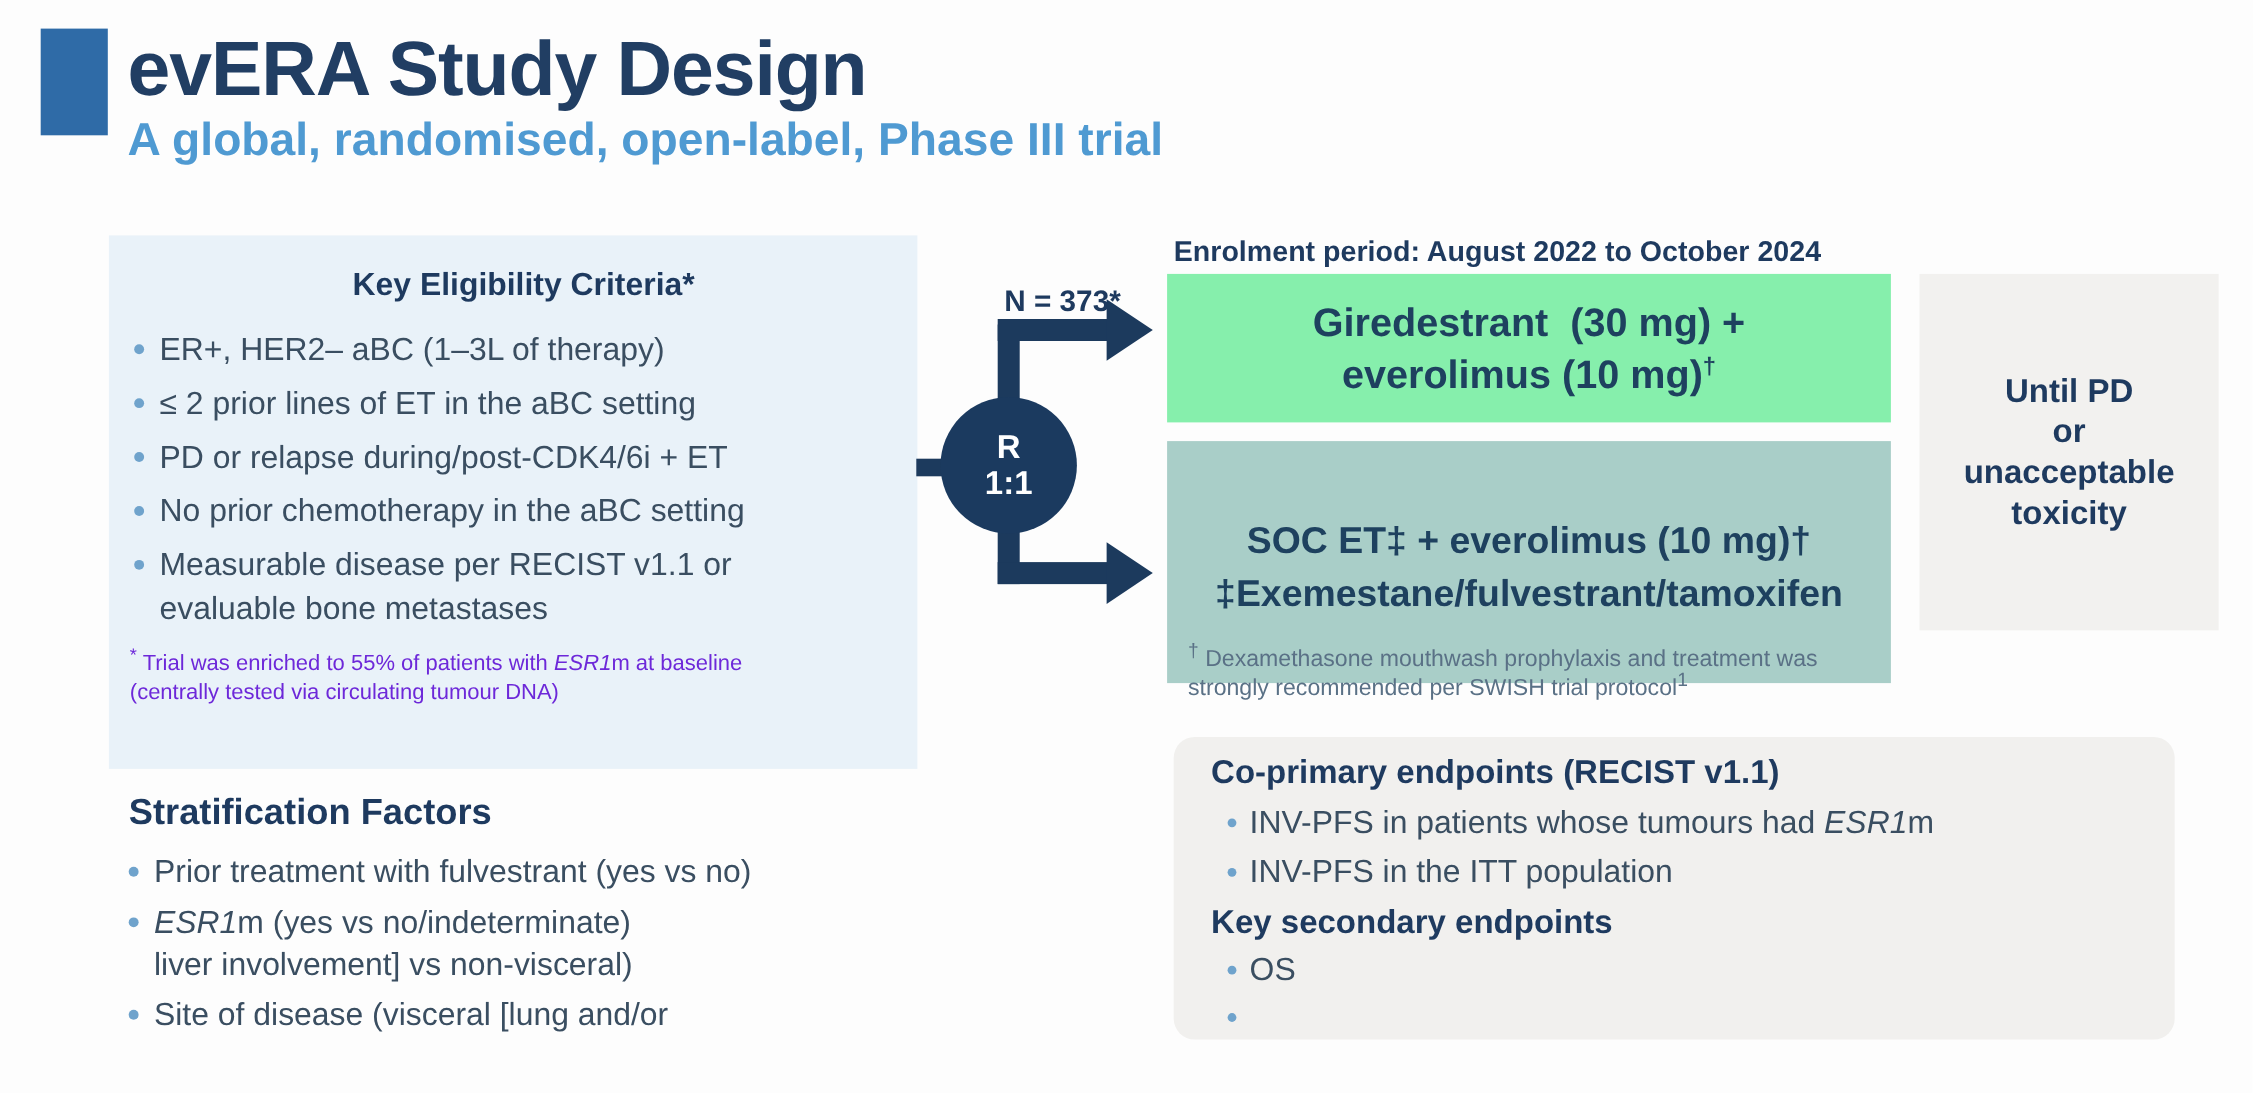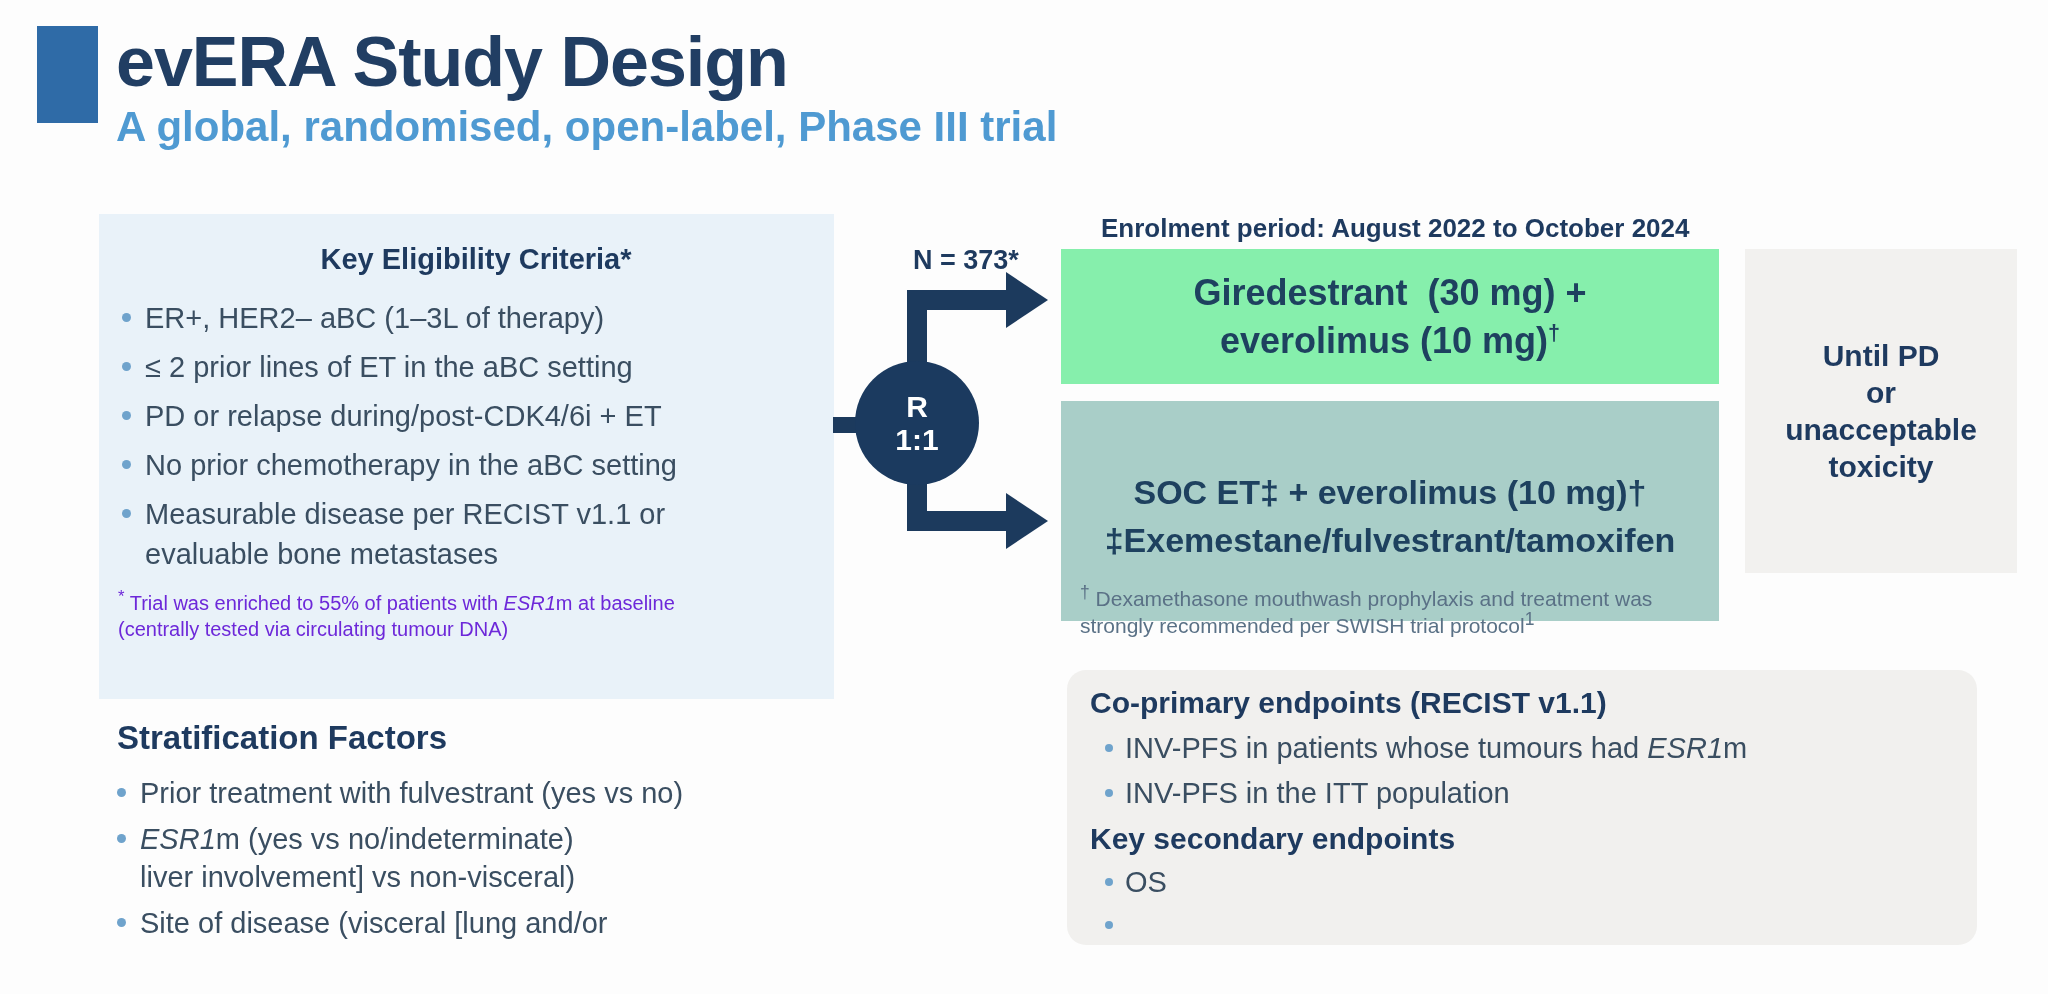--- a/index.html
+++ b/index.html
@@ -29,54 +29,54 @@
   .bullet.cont .dot{visibility:hidden;}
   .elig-footnote{margin:16px 0 0 19px;max-width:600px;font-size:20px;line-height:26px;color:#6d28d9;}
   
   .strat-section{position:absolute;left:117px;top:720px;width:640px;}
   .strat-heading{margin:0;font-size:33px;line-height:36px;font-weight:700;color:#1e3a5f;}
   .strat-bullets{margin-top:18px;}
   .strat-bullets .bullet{line-height:38px;margin-bottom:8px;}
   .strat-bullets .bullet .dot{margin-top:14px;}
   .strat-bullets .bullet.cont{margin-top:-8px;}
   
-  .n-label{position:absolute;left:913px;top:245px;font-size:27px;font-weight:700;color:#1e3a5f;white-space:pre;}
+  .n-label{position:absolute;left:913px;top:259px;font-size:27px;font-weight:700;color:#1e3a5f;white-space:pre;}
   .seg{position:absolute;background:#1c3a5d;}
   .stub-seg{left:833px;top:417px;width:40px;height:16px;}
   .top-vert-seg{left:907px;top:295px;width:20px;height:80px;}
   .top-horiz-seg{left:907px;top:290px;width:100px;height:20px;}
   .bot-vert-seg{left:907px;top:470px;width:20px;height:61px;}
   .bot-horiz-seg{left:907px;top:511px;width:100px;height:20px;}
   .arrow-head{position:absolute;width:0;height:0;border-top:28px solid transparent;border-bottom:28px solid transparent;border-left:42px solid #1c3a5d;}
   .arrow-head.top{left:1006px;top:272px;}
   .arrow-head.bottom{left:1006px;top:493px;}
   .rand-circle{
     position:absolute;left:855px;top:361px;width:124px;height:124px;border-radius:50%;
     background:#1b3a5f;display:flex;flex-direction:column;align-items:center;justify-content:center;
     color:#ffffff;font-weight:700;font-size:30px;line-height:33px;
   }
   
-  .enrol-label{position:absolute;left:1067px;top:213px;font-size:26px;line-height:30px;font-weight:700;color:#1e3a5f;margin-left:34px;}
+  .enrol-label{position:absolute;left:1067px;top:213px;font-size:26px;line-height:30px;font-weight:700;color:#1e3a5f;}
   .arm-box{
     position:absolute;left:1061px;width:658px;display:flex;flex-direction:column;
     align-items:center;justify-content:center;text-align:center;
     font-weight:700;color:#1e415f;
   }
   .arm1-box{top:249px;height:135px;background:#86efac;font-size:36px;line-height:48px;}
   .arm2-box{top:401px;height:220px;background:#a9cec8;font-size:34px;line-height:48px;padding-top:10px;box-sizing:border-box;}
   .armline{white-space:pre-wrap;}
   .armline sup{font-size:60%;}
   .dagger-footnote{position:absolute;left:1080px;top:585px;font-size:21px;line-height:27px;color:#5a7186;}
   .until-box{
     position:absolute;left:1745px;top:249px;width:272px;height:324px;background:#f2f1ef;
     display:flex;flex-direction:column;align-items:center;justify-content:center;text-align:center;
     font-size:30px;line-height:37px;font-weight:700;color:#1e3a5f;
   }
   
-  .endpoints-panel{position:absolute;left:1067px;top:670px;width:910px;height:275px;background:#f1f0ee;box-sizing:border-box;padding:16px 0 0 23px;border-radius:19px;}
+  .endpoints-panel{position:absolute;left:1067px;top:670px;width:910px;height:275px;background:#f1f0ee;box-sizing:border-box;padding:16px 0 0 34px;border-radius:19px;}
   .ep-heading{margin:0;font-size:30px;line-height:34px;font-weight:700;color:#1e3a5f;}
   .ep-heading.secondary{margin-top:12px;}
   .ep-bullet{display:flex;align-items:flex-start;font-size:29px;line-height:34px;margin:11px 0 0 15px;}
   .ep-bullet .dot{flex:0 0 auto;width:8px;height:8px;border-radius:50%;background:#6fa3cc;margin:13px 12px 0 0;}
   .ep-bullet.tight{margin-top:9px;}
   sup{line-height:0;}
 </style>
 </head>
 <body>
 

